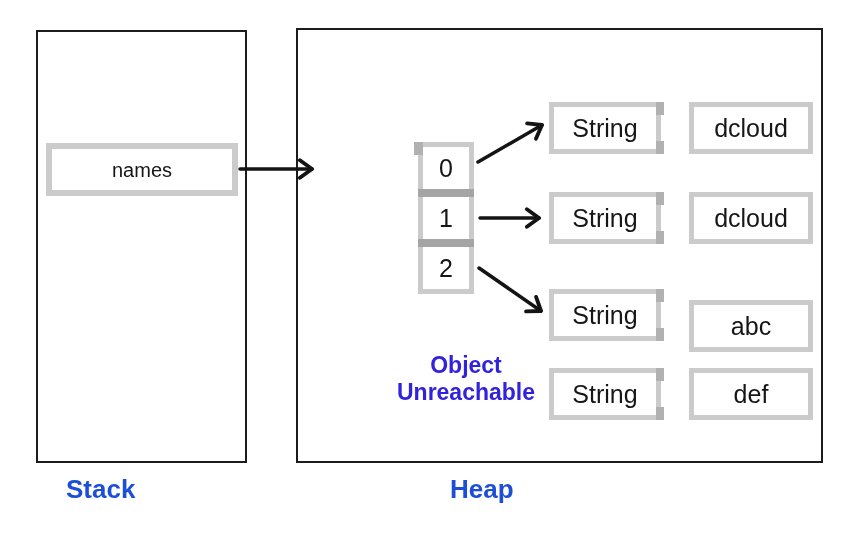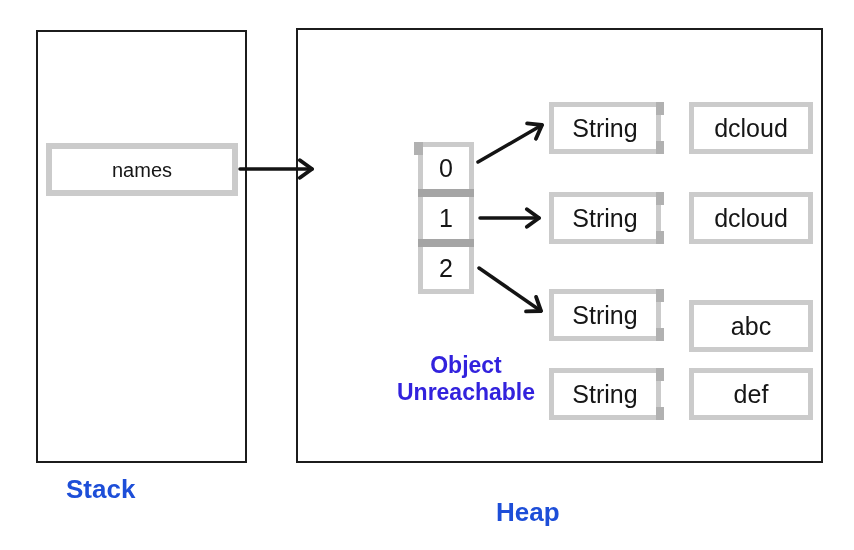--- a/index.html
+++ b/index.html
@@ -57,21 +57,21 @@
   .str-value { left: 689px; width: 124px; height: 52px; }
 
   .bottom-label {
     position: absolute;
     width: 150px;
     font-size: 26px;
     font-weight: 700;
     color: #1d4ed8;
   }
   #stack-label { left: 66px;  top: 474px; }
-  #heap-label  { left: 496px; top: 474px; margin-top: 23px; }
+  #heap-label  { left: 450px; top: 474px; }
 
   #unreachable-label {
     position: absolute;
     left: 386px; top: 352px; width: 160px;
     text-align: center;
     font-size: 23px;
     font-weight: 700;
     line-height: 27px;
     letter-spacing: 0px;
   }

